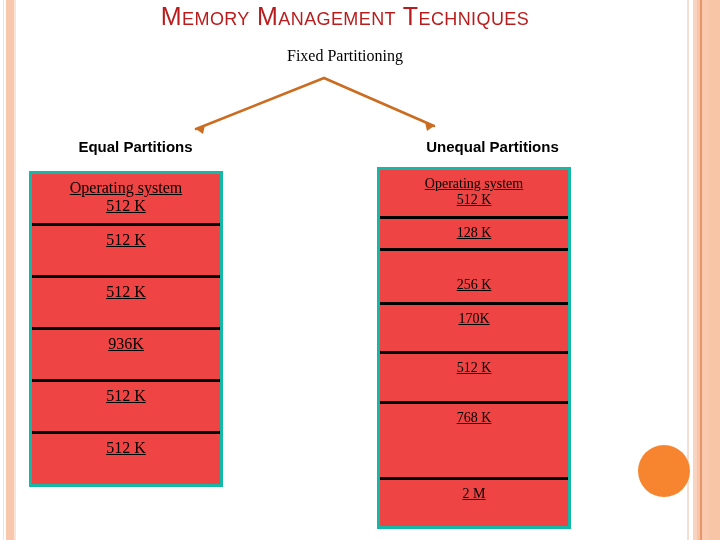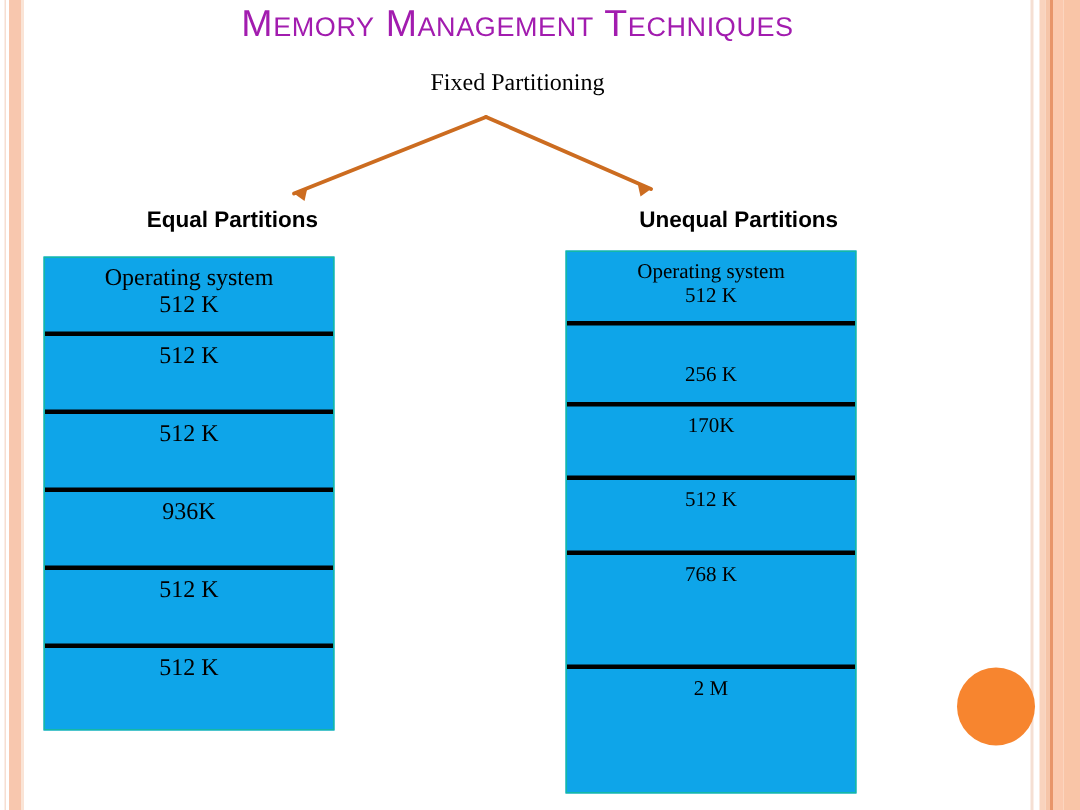--- a/index.html
+++ b/index.html
@@ -78,29 +78,30 @@
 
   
   .col-head {
     position: absolute;
     color: #000000;
     font-family: "Liberation Sans", sans-serif;
     font-size: 15px;
     font-weight: bold;
     white-space: nowrap;
   }
-  .col-head-left  { left: 19px;  top: 138px; width: 193px; text-align: right; }
+  .col-head-left  { left: 39px;  top: 138px; width: 193px; text-align: center; }
   .col-head-right { left: 396px; top: 138px; width: 193px; text-align: center; }
 
   
   .mem-table {
     position: absolute;
     box-sizing: border-box;
-    border: 1px solid #14b8a6;
-    background: #0ea5e9;
+    border: 3px solid #14b8a6;
+    background: #ef4444;
+    text-decoration: underline;
   }
   .mem-table.left  { left: 29px;  top: 171px; width: 194px; height: 316px; }
   .mem-table.right { left: 377px; top: 167px; width: 194px; height: 362px; }
 
   .mem-cell {
     box-sizing: border-box;
     width: 100%;
     border-bottom: 3px solid #000000;
     text-align: center;
     color: #000000;
@@ -124,21 +125,21 @@
   <div class="stripe stripe-left-b"></div>
   <div class="stripe stripe-left-c"></div>
 
   <div class="stripe stripe-right-a"></div>
   <div class="stripe stripe-right-b"></div>
   <div class="stripe stripe-right-c"></div>
   <div class="stripe stripe-right-d"></div>
   <div class="stripe stripe-right-e"></div>
   <div class="stripe stripe-right-f"></div>
 
-  <div class="title" style="color: #a21caf;">Memory Management Techniques</div>
+  <div class="title" style="color: #b91c1c;">Memory Management Techniques</div>
 
   <div class="subtitle">Fixed Partitioning</div>
 
   <svg class="connectors" viewBox="0 0 720 540">
     <line id="conn-left" x1="324" y1="78" x2="196" y2="129" stroke="#cc6c20" stroke-width="2.6" stroke-linecap="round"></line>
     <polygon id="head-left" points="196,129 205,125 203,134" fill="#cc6c20"></polygon>
     <line id="conn-right" x1="324" y1="78" x2="434" y2="126" stroke="#cc6c20" stroke-width="2.6" stroke-linecap="round"></line>
     <polygon id="head-right" points="434,126 425,122 427,131" fill="#cc6c20"></polygon>
     <circle id="deco-circle" cx="664" cy="471" r="26" fill="#f7852f"></circle>
   </svg>
@@ -150,20 +151,21 @@
       <div class="mem-cell" style="height: 52px;"><span>Operating system</span><span class="line2">512 K</span></div>
       <div class="mem-cell" style="height: 52px;"><span>512 K</span></div>
       <div class="mem-cell" style="height: 52px;"><span>512 K</span></div>
       <div class="mem-cell" style="height: 52px;"><span>936K</span></div>
       <div class="mem-cell" style="height: 52px;"><span>512 K</span></div>
       <div class="mem-cell" style="height: 50px;"><span>512 K</span></div>
     </div>
 
   <div class="mem-table right" id="table-unequal">
       <div class="mem-cell" style="height: 49px;"><span>Operating system</span><span class="line2">512 K</span></div>
+      <div class="mem-cell" style="height: 32px;"><span>128 K</span></div>
       <div class="mem-cell" style="height: 34px; margin-top: 20px;"><span>256 K</span></div>
       <div class="mem-cell" style="height: 49px;"><span>170K</span></div>
       <div class="mem-cell" style="height: 50px;"><span>512 K</span></div>
       <div class="mem-cell" style="height: 76px;"><span>768 K</span></div>
       <div class="mem-cell" style="height: 74px;"><span>2 M</span></div>
     </div>
 
 </div>
 
 </body></html>

